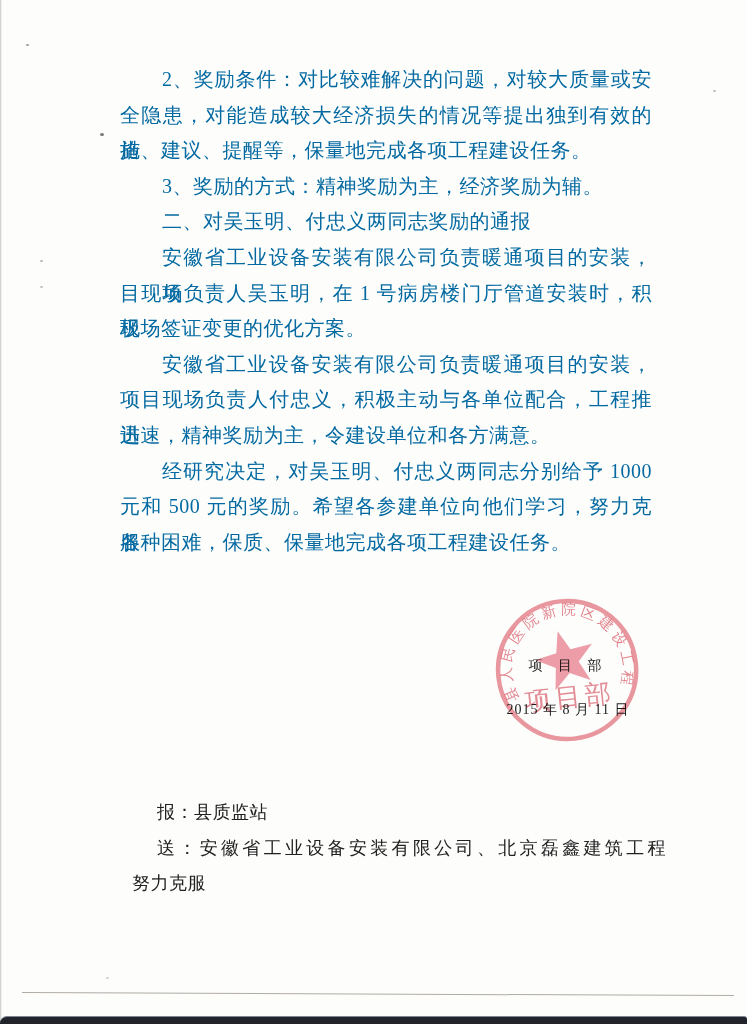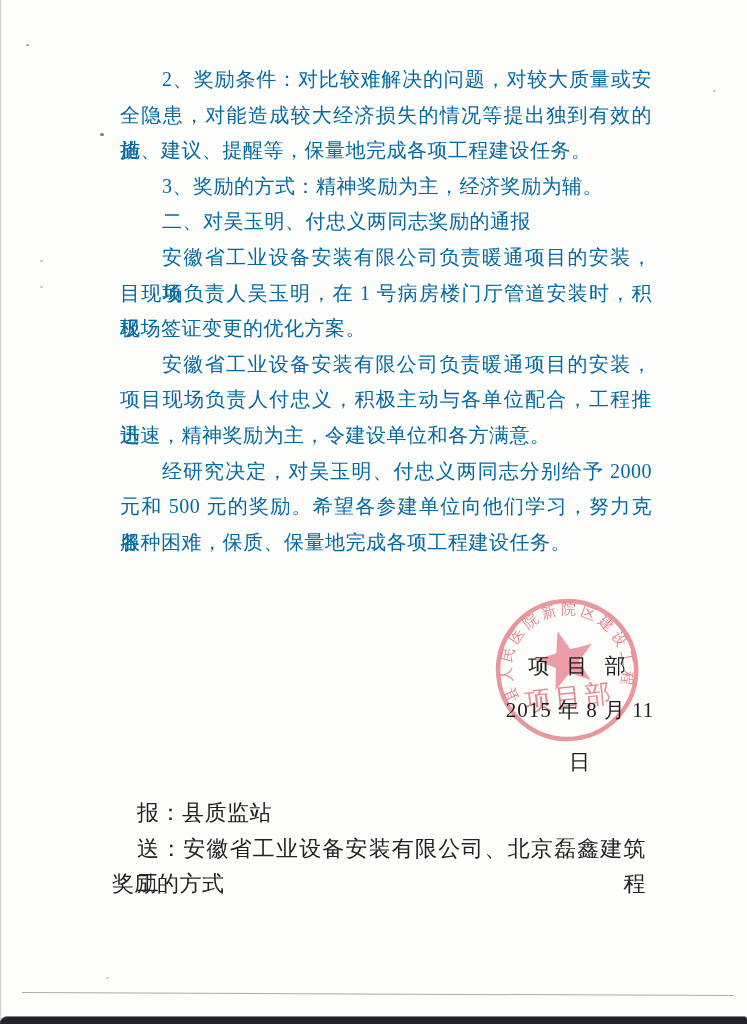--- a/index.html
+++ b/index.html
@@ -17,36 +17,36 @@
   }
   .tline{
     height:35.6px;line-height:35.6px;
     text-align:justify;text-align-last:left;
     white-space:normal;letter-spacing:0.5px;
   }
   .tline.fill{text-align-last:justify;}
   .textblock .tline.indent{padding-left:42px;}
   
   .signature{
-    position:absolute;left:492px;top:648px;width:176px;
-    text-align:center;font-size:21px;color:#1e1e1e;
+    position:absolute;left:480px;top:648px;width:176px;
+    text-align:center;font-size:14px;color:#1e1e1e;
     mix-blend-mode:multiply;
   }
   .sig-org{height:36px;line-height:36px;letter-spacing:6px;}
   .sig-date{height:36px;line-height:52px;letter-spacing:1px;}
   
   .seal{
     position:absolute;left:487px;top:589px;width:160px;height:160px;
     mix-blend-mode:multiply;opacity:.93;
     transform:rotate(-6deg);
   }
   
   .footerblock{
-    position:absolute;left:112px;top:795px;width:534px;
-    font-size:22px;color:#212121;font-family:Liberation Serif, serif;
+    position:absolute;left:132px;top:795px;width:534px;
+    font-size:18px;color:#212121;font-family:Liberation Serif, serif;
   }
   .footerblock .tline.indent{padding-left:25px;}
   
   .edge-left{
     position:absolute;left:0;top:0;width:2px;height:1024px;
     background:linear-gradient(to right,#b3b3b3,rgba(255,255,255,0));
     opacity:.75;
   }
   .paper-edge{
     position:absolute;left:22px;top:992px;width:712px;height:1px;
@@ -76,21 +76,21 @@
       <div class="tline fill">全隐患，对能造成较大经济损失的情况等提出独到有效的措</div>
       <div class="tline">施、建议、提醒等，保量地完成各项工程建设任务。</div>
       <div class="tline indent">3、奖励的方式：精神奖励为主，经济奖励为辅。</div>
       <div class="tline indent">二、对吴玉明、付忠义两同志奖励的通报</div>
       <div class="tline indent fill">安徽省工业设备安装有限公司负责暖通项目的安装，项</div>
       <div class="tline fill">目现场负责人吴玉明，在 1 号病房楼门厅管道安装时，积极</div>
       <div class="tline">现场签证变更的优化方案。</div>
       <div class="tline indent fill">安徽省工业设备安装有限公司负责暖通项目的安装，</div>
       <div class="tline fill">项目现场负责人付忠义，积极主动与各单位配合，工程推进</div>
       <div class="tline">迅速，精神奖励为主，令建设单位和各方满意。</div>
-      <div class="tline indent fill">经研究决定，对吴玉明、付忠义两同志分别给予 2000</div>
+      <div class="tline indent fill">经研究决定，对吴玉明、付忠义两同志分别给予 1000</div>
       <div class="tline fill">元和 500 元的奖励。希望各参建单位向他们学习，努力克服</div>
       <div class="tline">各种困难，保质、保量地完成各项工程建设任务。</div>
     </div>
 
   <div class="seal">
     <svg width="160" height="160" viewBox="0 0 160 160">
       <circle cx="80" cy="81" r="69" fill="none" stroke="#e4737f" stroke-width="4.5" opacity="0.8"></circle>
       <path id="sealArc" d="M 29.2 104.7 A 56 56 0 1 1 130.8 104.7" fill="none"></path>
       <text font-size="14.5" fill="#dd6673" opacity="0.85">
         <textPath href="#sealArc" startOffset="0" textLength="220" lengthAdjust="spacing">县人民医院新院区建设工程</textPath>
@@ -101,21 +101,21 @@
   </div>
 
   <div class="signature">
     <div class="sig-org">项 目 部</div>
     <div class="sig-date">2015 年 8 月 11 日</div>
   </div>
 
   <div class="footerblock">
       <div class="tline indent">报：县质监站</div>
       <div class="tline indent fill">送：安徽省工业设备安装有限公司、北京磊鑫建筑工程</div>
-      <div class="tline">奖励的方式</div>
+      <div class="tline">努力克服</div>
     </div>
 
   <div class="edge-left"></div>
   <div class="paper-edge"></div>
   <div class="scan-strip"></div>
   <div class="speck s1"></div>
   <div class="speck s2"></div>
   <div class="speck s3"></div>
   <div class="speck s4"></div>
   <div class="speck s5"></div>

